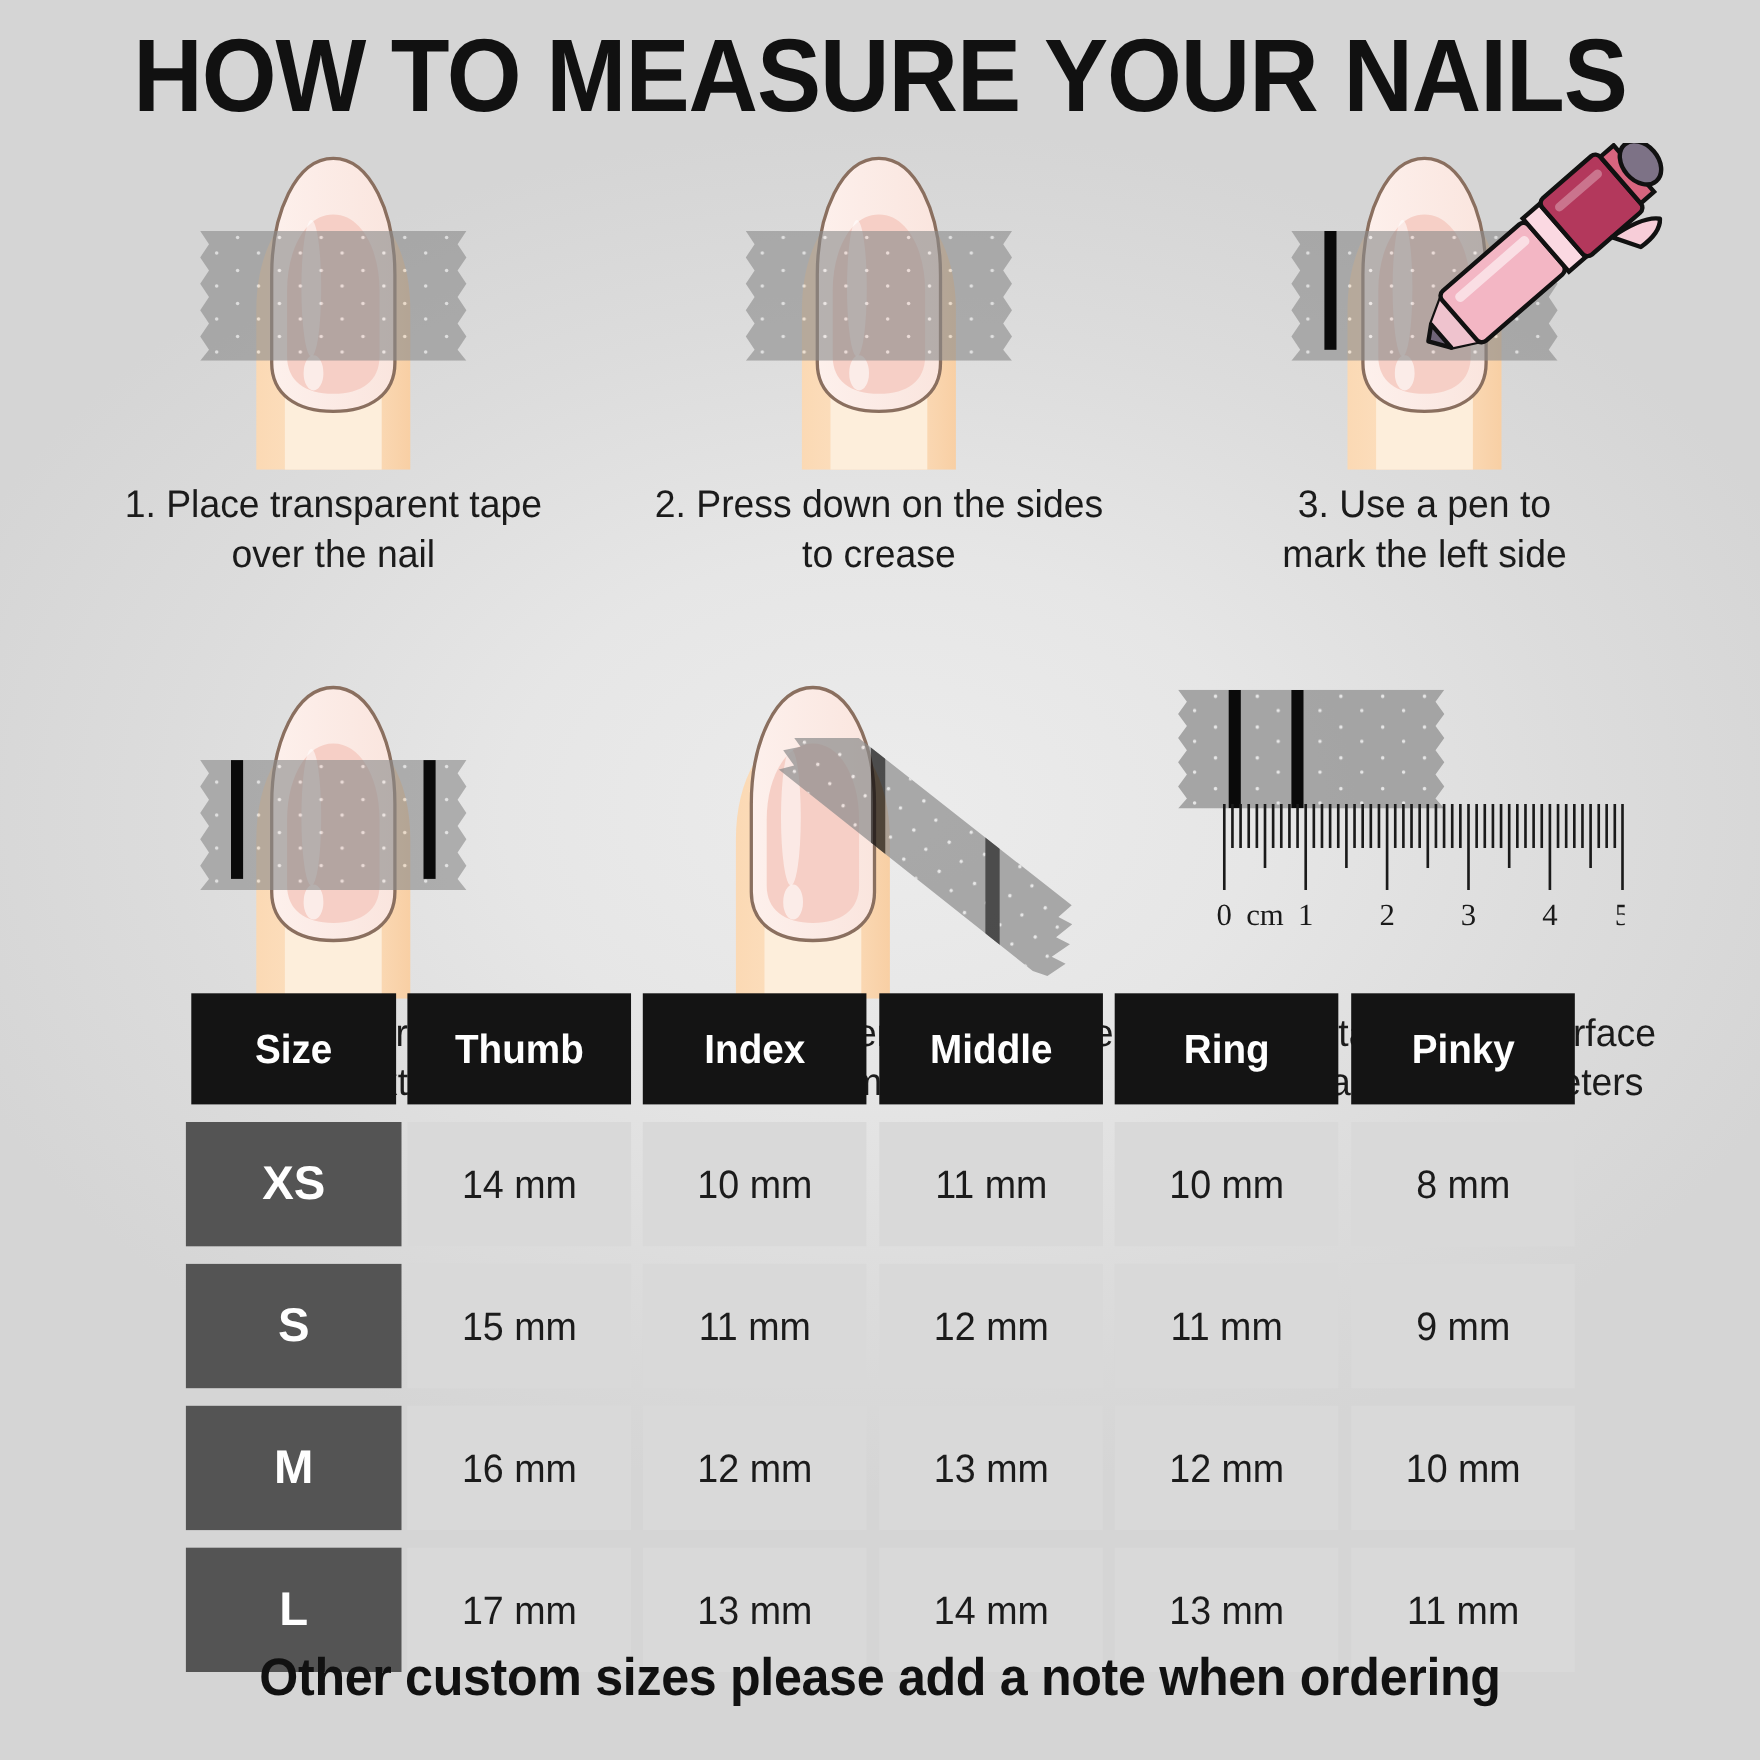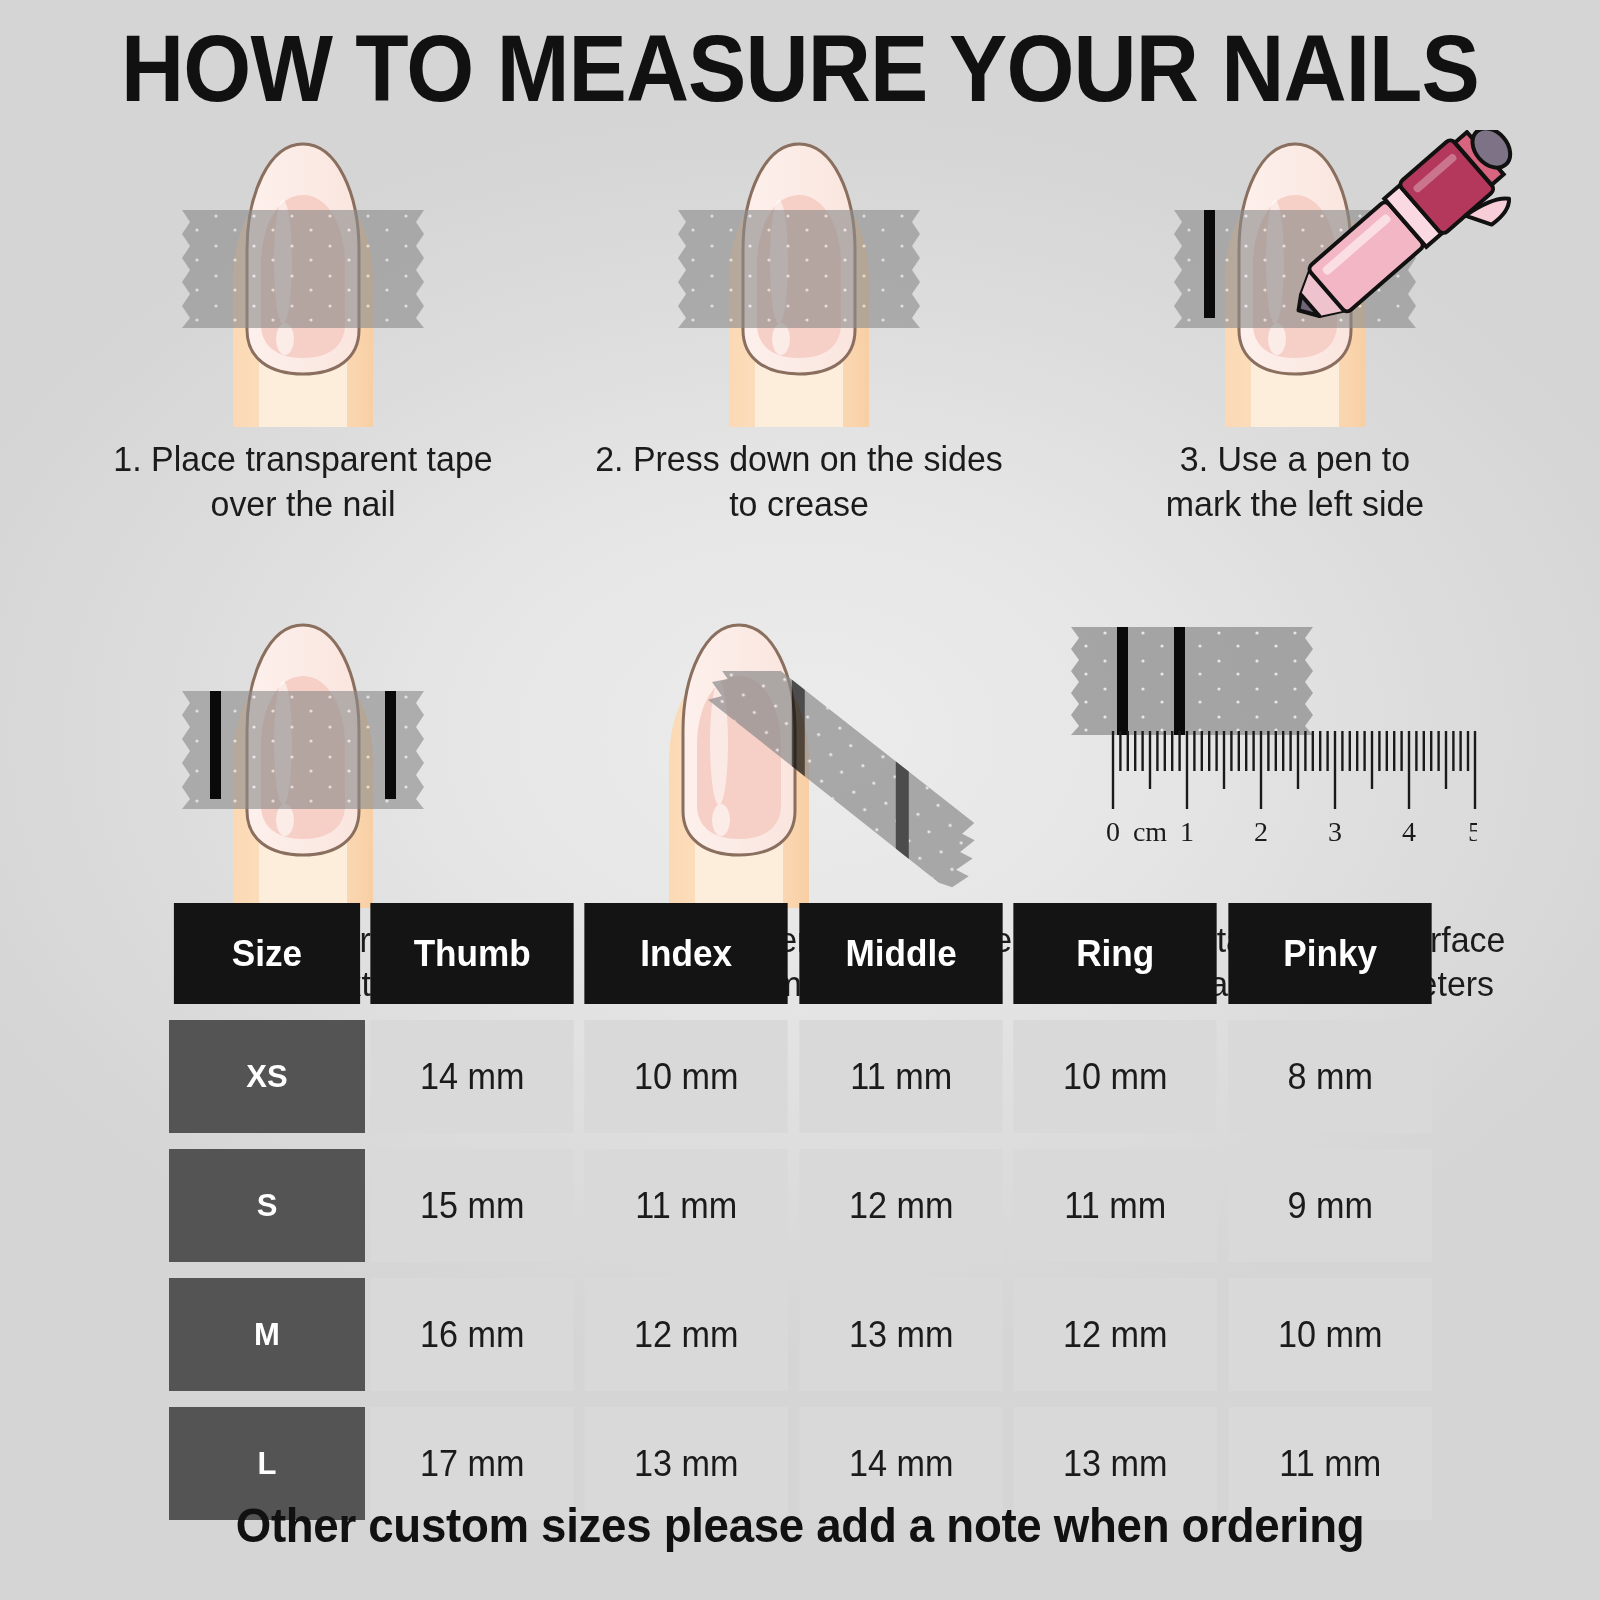--- a/index.html
+++ b/index.html
@@ -38,21 +38,21 @@
   .tape{position:absolute;left:50%;transform:translateX(-50%);top:78px;width:262px;height:118px;}
   .tape svg{display:block;}
 
   .mark{position:absolute;background:#0a0a0a;width:11px;}
   
   .tbl{position:absolute;left:169px;top:903px;width:1268px;}
   .trow{display:flex;margin-bottom:16px;}
   .c{flex:1;height:96px;display:flex;align-items:center;justify-content:center;}
   .c.size{flex:0 0 196px;}
   .hd{background:#141414;color:#fff;font-weight:700;font-size:37px;transform:scaleX(.95);}
-  .sz{background:#545454;color:#fff;font-weight:700;font-size:31px;}
+  .sz{background:#545454;color:#fff;font-weight:700;font-size:43px;}
   .dt{background:#d9d9d9;color:#1b1b1b;font-size:36px;transform:scaleX(.95);}
   .trow.data .c{height:113px;}
   .trow.head .c{height:101px;}
 
   .footer{
     position:absolute;left:0;top:1498px;width:1600px;text-align:center;
     font-size:48px;font-weight:700;color:#111;letter-spacing:-.3px;
     transform:scaleX(.95);transform-origin:50% 50%;
   }
 

